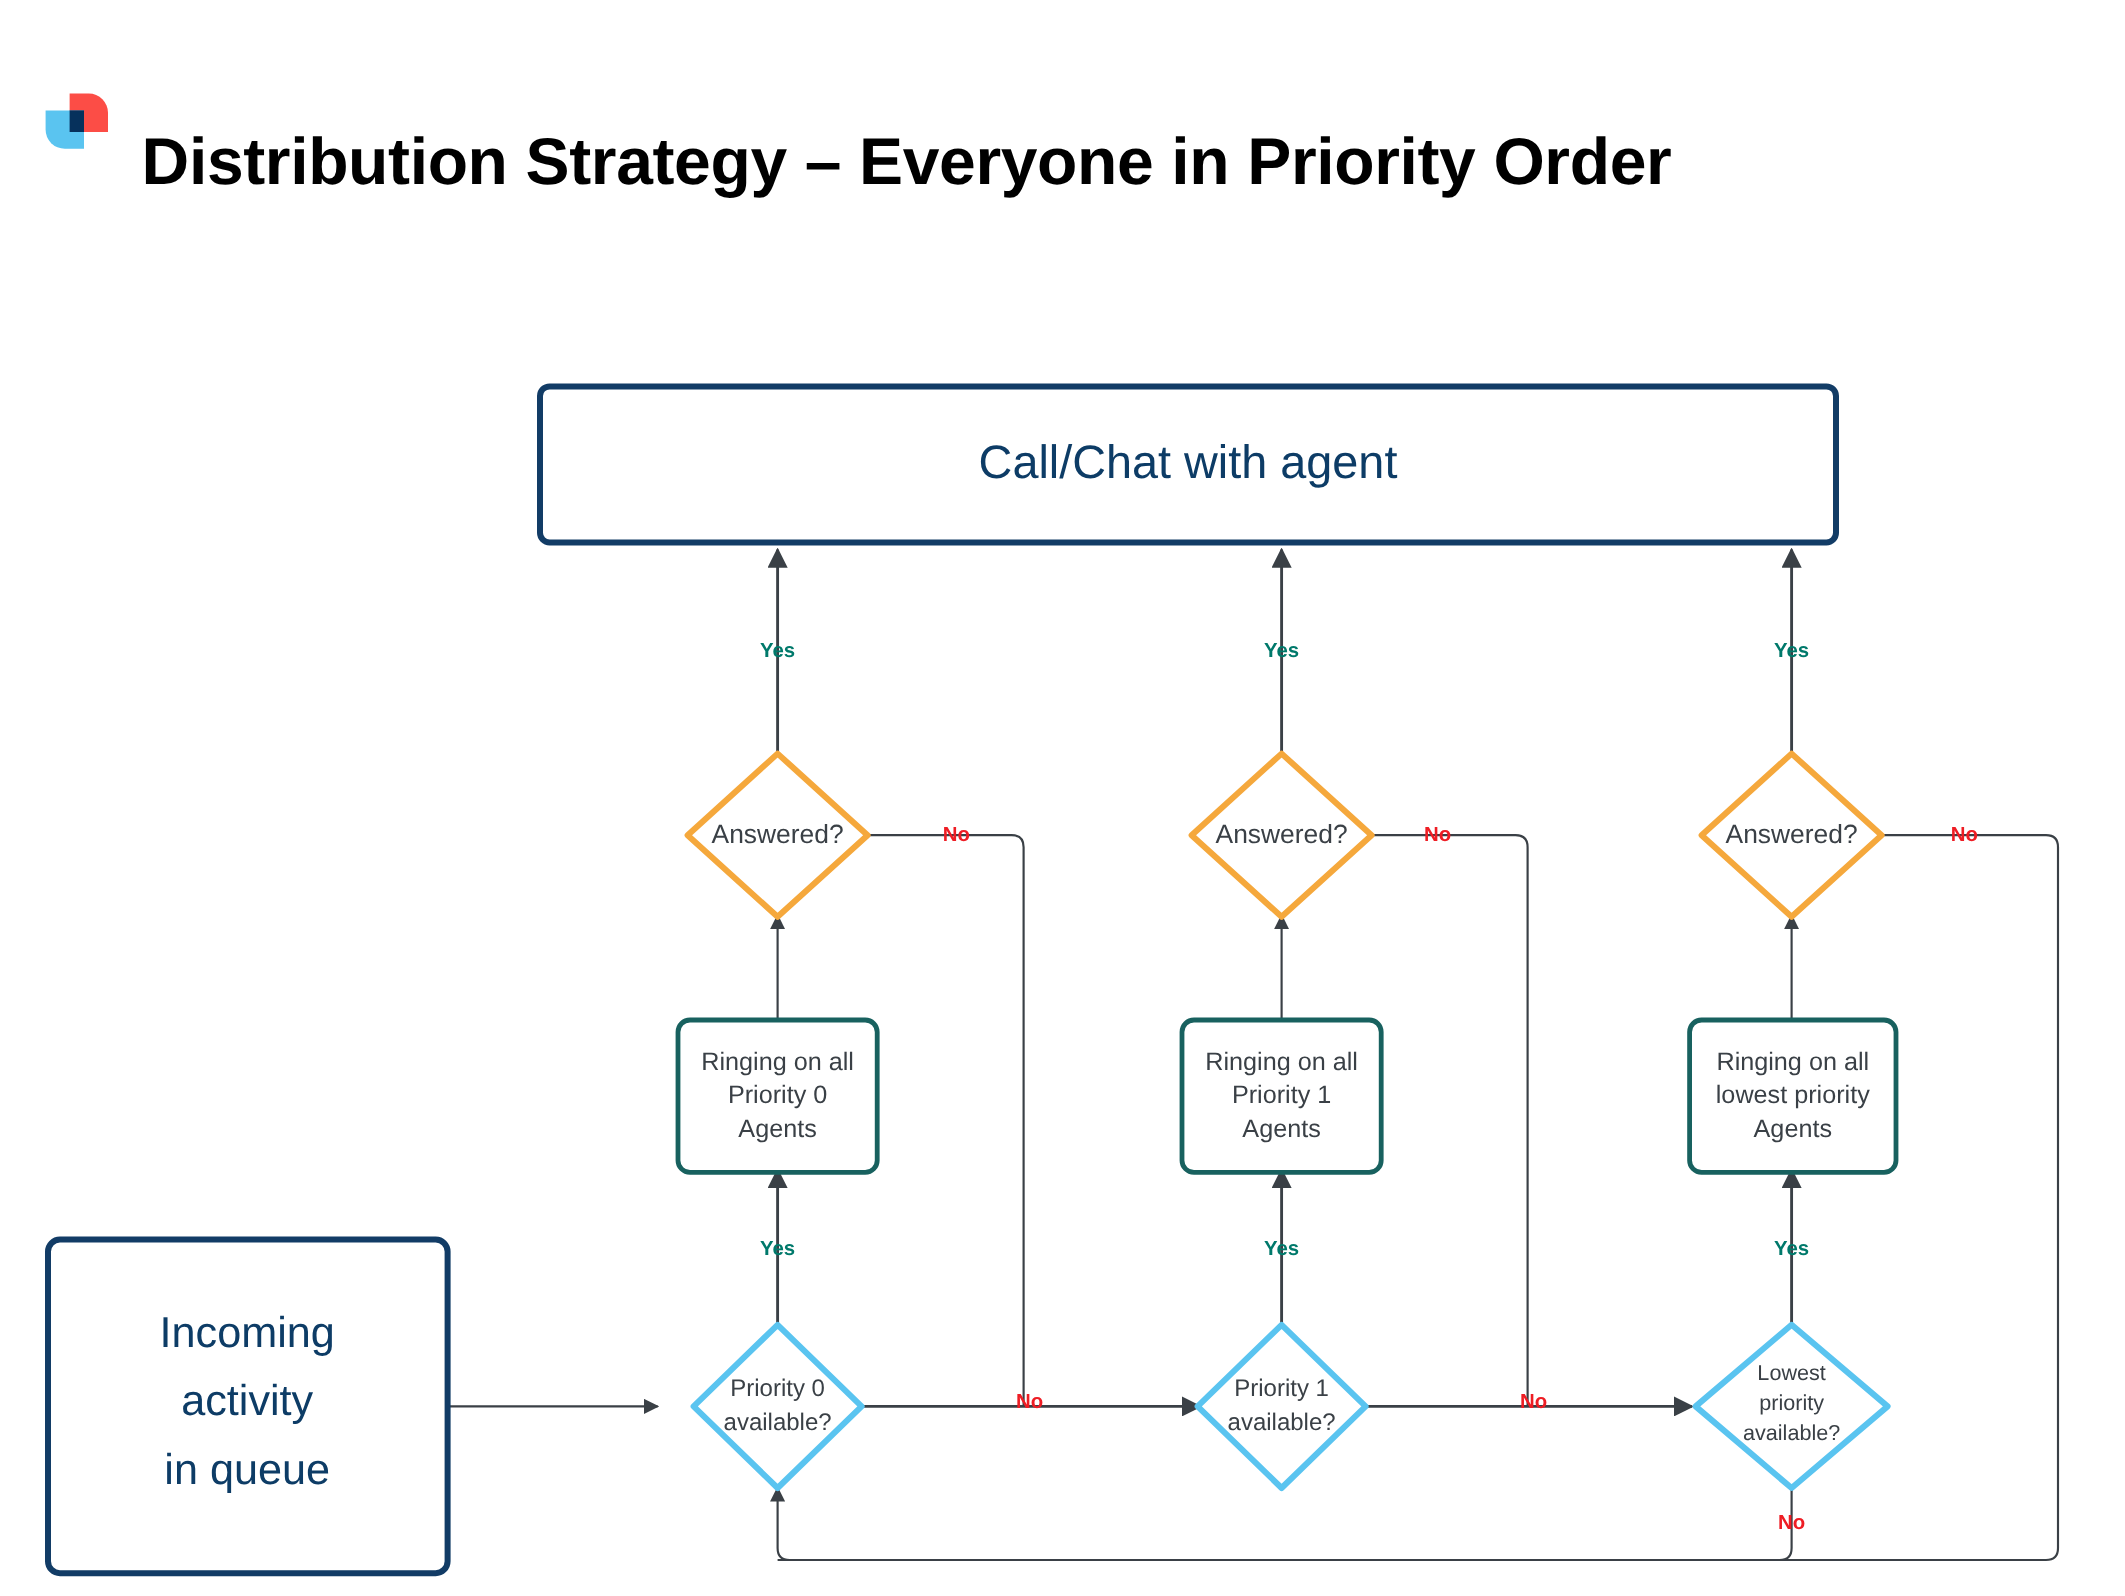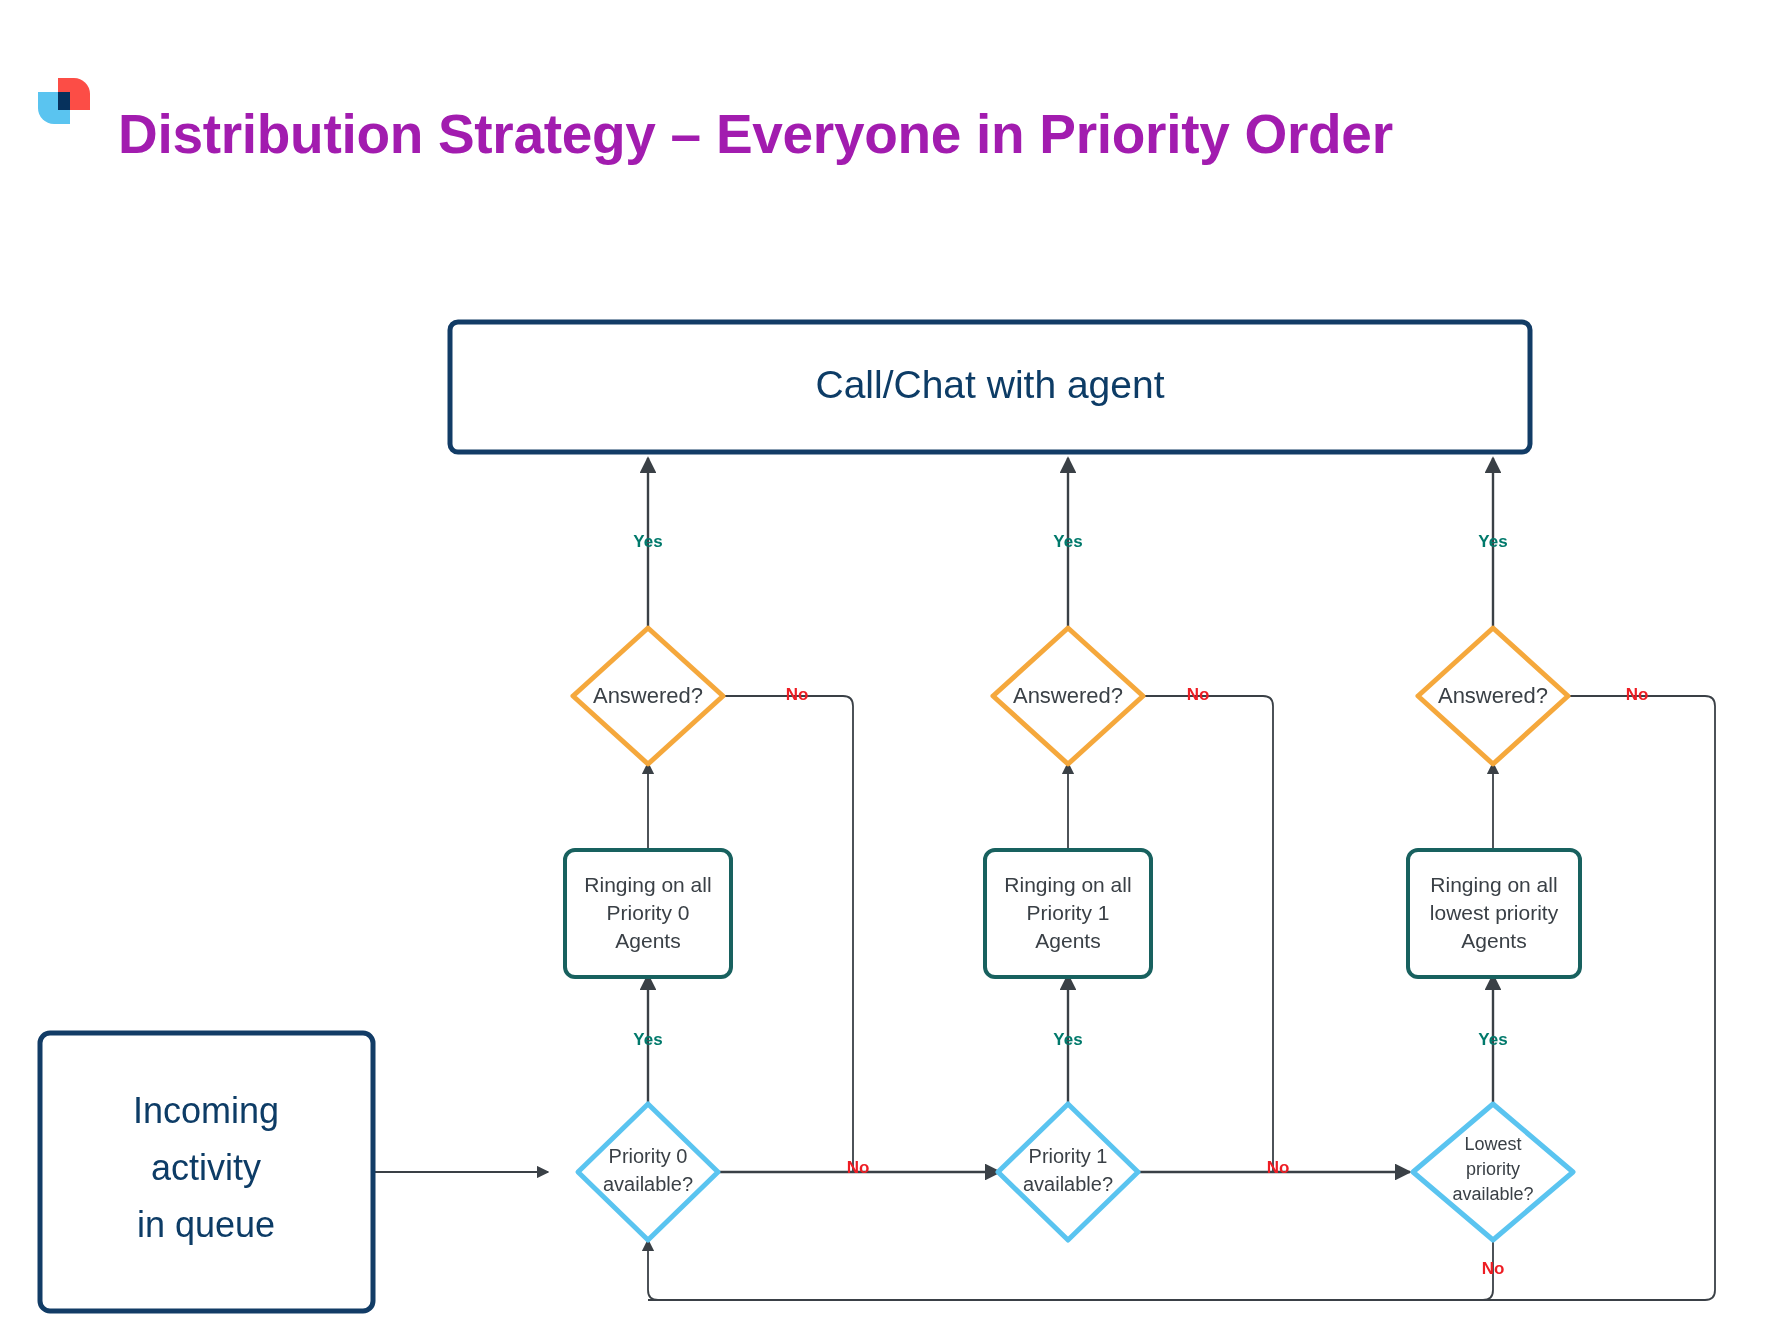--- a/index.html
+++ b/index.html
@@ -31,21 +31,21 @@
   }
 
   
   #page-title {
     position: absolute;
     left: 118px;
     top: 104px;
     width: 1600px;
     font-size: 55px;
     font-weight: bold;
-    color: #a21caf;
+    color: #000000;
     letter-spacing: -0.3px;
     white-space: nowrap;
     line-height: 1.1;
   }
 
   
   #diagram {
     position: absolute;
     left: 0;
     top: 0;

